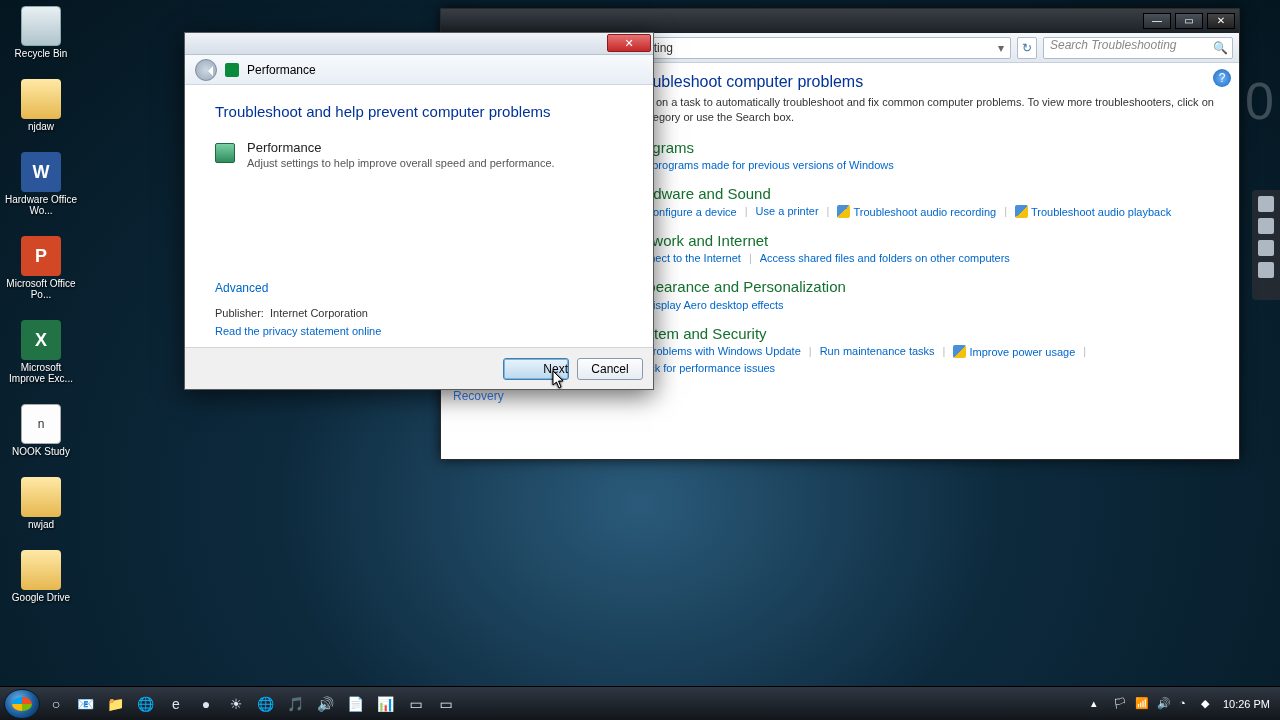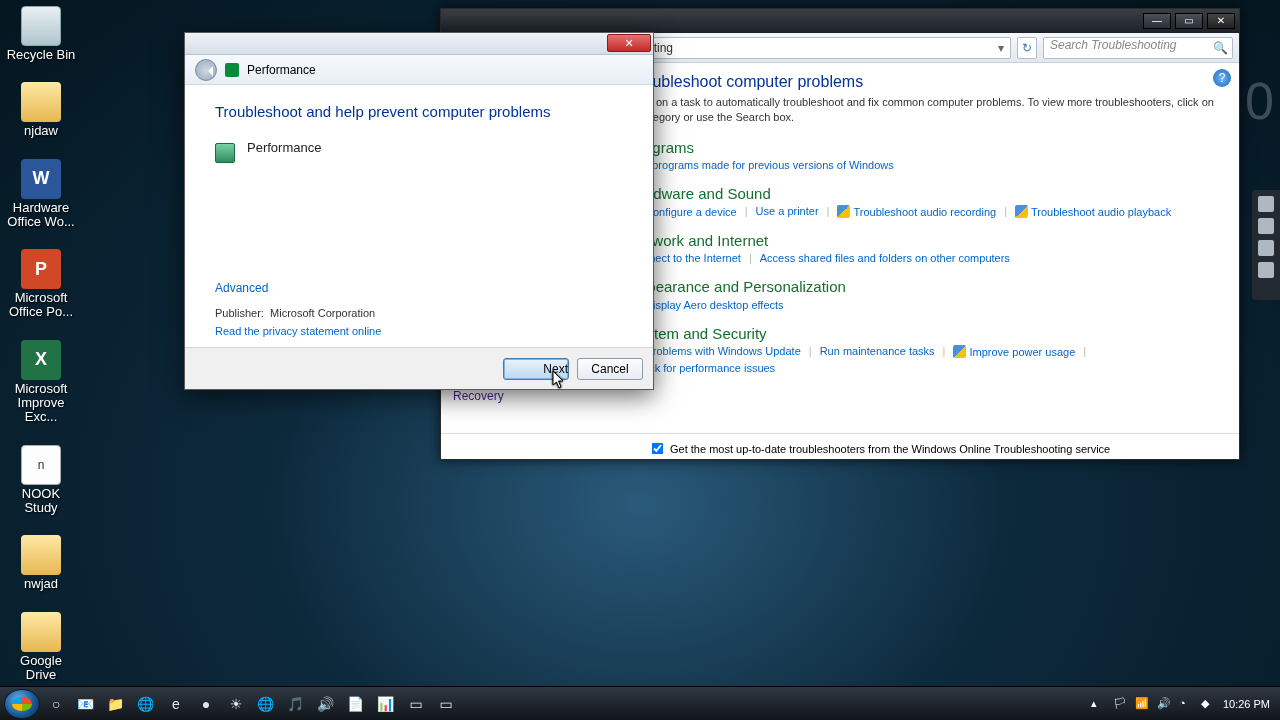--- a/index.html
+++ b/index.html
@@ -7,21 +7,21 @@
 
 body {
   background: radial-gradient(ellipse at 50% 70%, #2a5a7a 0%, #0d2a3d 40%, #041620 100%);
   position: relative;
 }
 
 
 .desktop-icons { position: absolute; top: 0; left: 0; padding: 6px 4px; display: flex; flex-direction: column; gap: 20px; }
 .desktop-icon { width: 74px; display: flex; flex-direction: column; align-items: center; gap: 2px; cursor: pointer; }
 .desktop-icon .ico { width: 40px; height: 40px; border-radius: 4px; }
-.desktop-icon .lbl { color: #fff; font-size: 13px; text-align: center; text-shadow: 1px 1px 2px #000; line-height: 1.1; }
+.desktop-icon .lbl { color: #fff; font-size: 10px; text-align: center; text-shadow: 1px 1px 2px #000; line-height: 1.1; }
 
 
 .i-bin { background: linear-gradient(#e8f0f3,#b0c4cc); border:1px solid #8aa; border-radius:3px; position:relative;}
 .i-folder { background: linear-gradient(#ffe9a6,#e6b74f); border-radius:3px; }
 .i-word { background:#2b579a; color:#fff; display:flex;align-items:center;justify-content:center;font-weight:bold;font-size:18px;}
 .i-ppt  { background:#d24726; color:#fff; display:flex;align-items:center;justify-content:center;font-weight:bold;font-size:18px;}
 .i-xls  { background:#217346; color:#fff; display:flex;align-items:center;justify-content:center;font-weight:bold;font-size:18px;}
 .i-nook { background:#fdfdfd; border:1px solid #aaa; color:#333;display:flex;align-items:center;justify-content:center;font-size:12px;}
 .i-gdrive { background:linear-gradient(#ffe9a6,#e6b74f); position:relative;}
 
@@ -46,21 +46,21 @@
 .cp-addr .nav-btn{width:22px;height:22px;border-radius:50%;background:radial-gradient(#9bc3e8,#3e74aa);border:1px solid #345d86;cursor:pointer;}
 .cp-addr .crumbs{flex:1;height:22px;border:1px solid #aebccd;background:#fff;border-radius:2px;display:flex;align-items:center;padding:0 6px;gap:4px;color:#333;}
 .cp-addr .crumbs .sep{color:#999;}
 .cp-addr .search{width:190px;height:22px;border:1px solid #aebccd;background:#fff;border-radius:2px;padding:0 20px 0 6px;color:#888;font-style:italic;position:relative;}
 .cp-addr .search .mag{position:absolute;right:4px;top:3px;color:#5a7aa3;font-style:normal;}
 .cp-body{display:flex;height:calc(100% - 54px - 26px);}
 .cp-side{width:170px;padding:8px 12px;font-size:12px;}
 .cp-side .side-h{color:#1a3e6e;font-size:12px;margin-bottom:6px;}
 .cp-side .side-lnk{color:#0066cc;margin:4px 0;cursor:pointer;}
 .cp-side .see-also{margin-top:180px;color:#666;margin-bottom:4px;font-size:11px;}
-.cp-side .sa-item{color:#4c1d95;font-size:12px;margin:3px 0;cursor:pointer;}
+.cp-side .sa-item{color:#3b82f6;font-size:12px;margin:3px 0;cursor:pointer;}
 .cp-main{flex:1;padding:10px 18px;overflow:auto;position:relative;}
 .cp-main h1{color:#003399;font-weight:normal;font-size:16px;margin-bottom:4px;}
 .cp-main .intro{font-size:11px;color:#333;margin-bottom:14px;line-height:1.35;}
 .cat{margin-bottom:14px;}
 .cat h2{color:#14702e;font-weight:normal;font-size:15px;margin-bottom:3px;}
 .cat .links{font-size:11px;display:flex;flex-wrap:wrap;gap:4px 0;align-items:center;}
 .cat .links a{color:#0066cc;cursor:pointer;text-decoration:none;}
 .cat .links .sep{color:#bbb;margin:0 8px;}
 .cat .links .shield{display:inline-block;width:13px;height:13px;margin-right:3px;vertical-align:-2px;
   background:linear-gradient(135deg,#4a90d9 0 50%,#f4c20d 0 100%);border-radius:2px;}
@@ -229,46 +229,43 @@
               <span class="sep">|</span>
               <a><span class="shield"></span>Improve power usage</a>
               <span class="sep">|</span>
               <a>Check for performance issues</a>
             </div>
           </div>
         </div>
     </div>
   </div>
 
-  <div class="cp-footer">
-    <input type="checkbox" checked="" style="">
-    <span>Get the most up-to-date troubleshooters from the Windows Online Troubleshooting service</span>
-  </div>
 </div>
 
 <div class="wizard">
   <div class="wiz-titlebar">
     <div class="wiz-close">✕</div>
   </div>
   <div class="wiz-header">
     <div class="wiz-back"></div>
     <div class="wiz-hdr-icon"></div>
     <span>Performance</span>
   </div>
   <div class="wiz-content">
     <h3>Troubleshoot and help prevent computer problems</h3>
     <div class="wiz-item">
       <div class="ic"></div>
       <div>
         <div class="ttl">Performance</div>
+        <div class="sub">Adjust settings to help improve overall speed and performance.</div>
       </div>
     </div>
     <div class="wiz-adv">Advanced</div>
     <div class="wiz-pub">
-      <span>Publisher:</span>&nbsp;&nbsp;<span>Microsoft Corporation</span>
+      <span>Publisher:</span>&nbsp;&nbsp;<span>Internet Corporation</span>
     </div>
     <div class="wiz-priv">Read the privacy statement online</div>
   </div>
   <div class="wiz-buttons">
     <button class="btn primary">Next</button>
     <button class="btn">Cancel</button>
   </div>
 </div>
 
 <div class="cursor-arrow">

